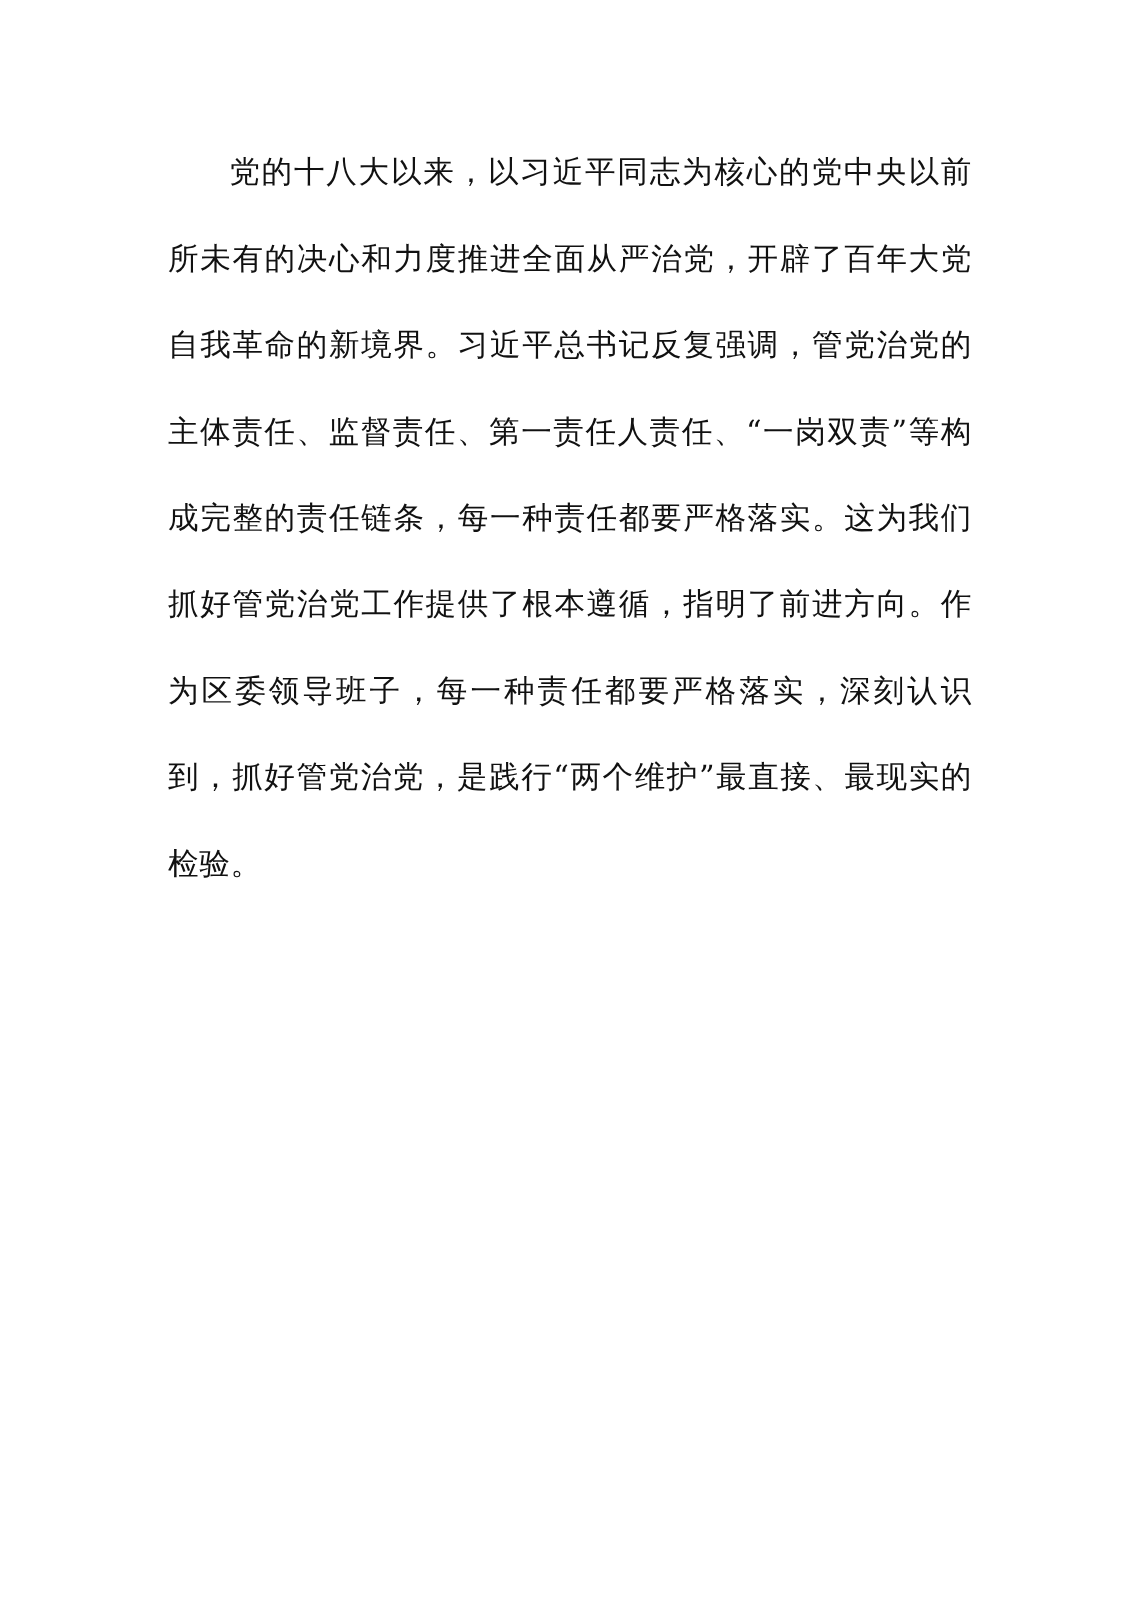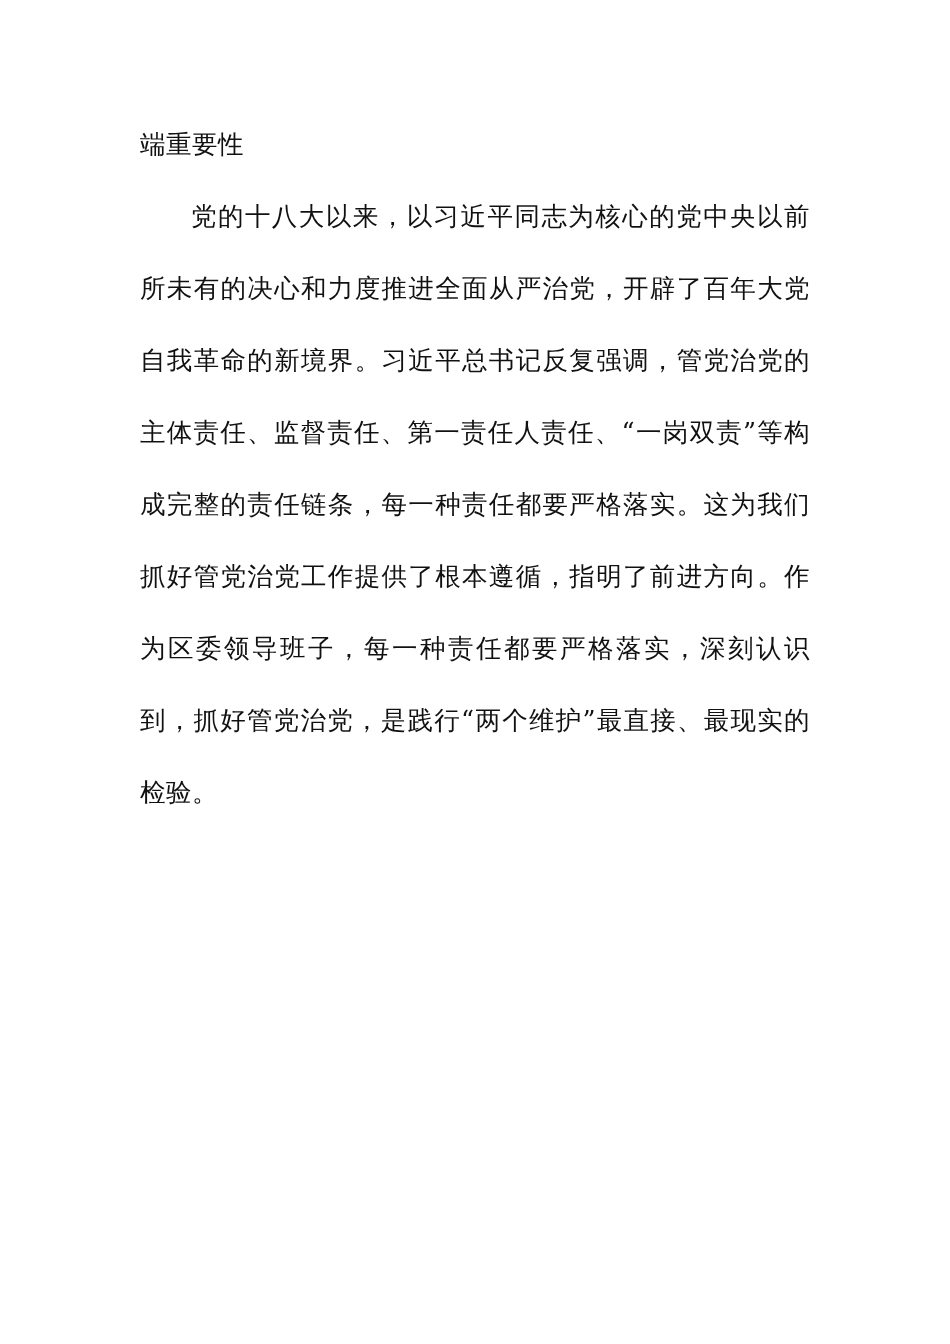--- a/index.html
+++ b/index.html
@@ -40,16 +40,15 @@
   }
   .para.indent {
     text-indent: 2em;
   }
 </style>
 </head>
 <body>
 
 <div class="page">
   <div class="doc-body">
-    <p class="para first-line-cont">端重要性</p>
     <p class="para indent">党的十八大以来，以习近平同志为核心的党中央以前所未有的决心和力度推进全面从严治党，开辟了百年大党自我革命的新境界。习近平总书记反复强调，管党治党的主体责任、监督责任、第一责任人责任、“一岗双责”等构成完整的责任链条，每一种责任都要严格落实。这为我们抓好管党治党工作提供了根本遵循，指明了前进方向。作为区委领导班子，每一种责任都要严格落实，深刻认识到，抓好管党治党，是践行“两个维护”最直接、最现实的检验。</p>
   </div>
 </div>
 
 </body></html>

